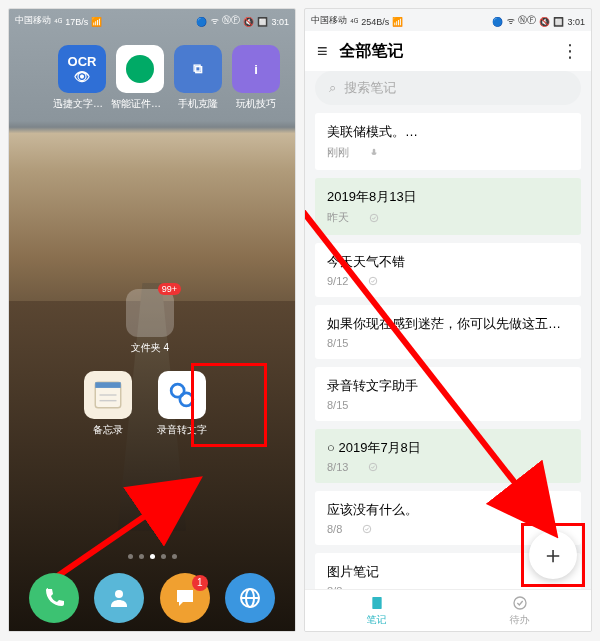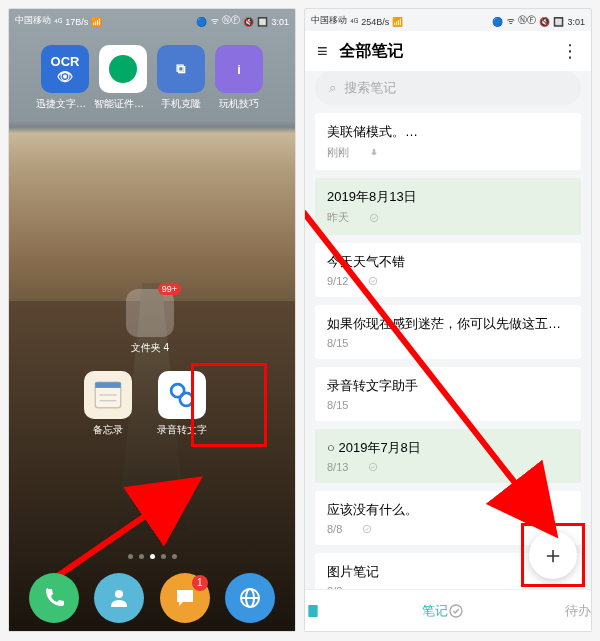--- a/index.html
+++ b/index.html
@@ -7,21 +7,21 @@
   .screens{display:flex;gap:8px}
   .phone{width:288px;height:624px;background:#fff;border:1px solid #ddd;position:relative;overflow:hidden;border-radius:2px}
   
   .status{height:22px;background:rgba(0,0,0,0);display:flex;align-items:center;justify-content:space-between;padding:0 6px;font-size:9px;color:#333;position:absolute;top:0;left:0;right:0;z-index:3}
   .status .left,.status .right{display:flex;align-items:flex-end;gap:3px}
   .phone.left .status{color:#fff}
   
   .home{position:absolute;inset:0;background:linear-gradient(#9aa4ab 0%,#8b959c 18%,#7d858a 19%,#c8b79a 20%,#b09b7a 26%,#896f4f 40%,#3a2f24 62%,#0d0c0b 100%)}
   .water{position:absolute;top:47%;left:0;right:0;bottom:0;background:linear-gradient(#5a4632,#1a140d)}
   .pier{position:absolute;top:44%;left:38%;width:24%;height:40%;background:linear-gradient(#6b5a44,#2a2118);clip-path:polygon(36% 0,64% 0,100% 100%,0 100%)}
-  .apps-row{position:absolute;top:36px;left:10px;right:10px;display:flex;justify-content:center}
+  .apps-row{position:absolute;top:36px;left:10px;right:10px;display:flex;justify-content:flex-end}
   .app{width:58px;text-align:center}
   .app .ic{width:48px;height:48px;border-radius:10px;margin:0 auto 4px;display:flex;align-items:center;justify-content:center;color:#fff;font-weight:700;font-size:13px}
   .app .lbl{font-size:10px;color:#fff;white-space:nowrap;overflow:hidden;text-overflow:ellipsis}
   .ic.ocr{background:#2f6fd6}
   .ic.id{background:#fff}
   .ic.clone{background:#4a7bd0}
   .ic.tips{background:#8a6fe0}
   .ic.folder{background:rgba(255,255,255,.25);border-radius:12px;padding:5px;display:grid;grid-template-columns:1fr 1fr 1fr;gap:2px}
   .ic.folder span{background:#d9a040;border-radius:3px}
   .ic.folder span:nth-child(1){background:#e04040}
@@ -53,21 +53,21 @@
   .search{position:absolute;top:62px;left:10px;right:10px;height:34px;background:#eef0f1;border-radius:17px;display:flex;align-items:center;padding:0 14px;color:#aaa;font-size:13px;gap:8px}
   .notes{position:absolute;top:104px;left:10px;right:10px;bottom:42px;overflow:hidden}
   .note{background:#fff;border-radius:3px;margin-bottom:8px;padding:10px 12px}
   .note.hl{background:#e6f2e6}
   .note .t{font-size:13px;color:#000000;margin-bottom:4px;white-space:nowrap;overflow:hidden;text-overflow:ellipsis}
   .note .m{font-size:11px;color:#999;display:flex;align-items:center;gap:20px}
   .note .m svg{width:10px;height:10px;fill:#bbb}
   .fab{position:absolute;bottom:52px;right:14px;width:48px;height:48px;border-radius:50%;background:#fff;box-shadow:0 2px 8px rgba(0,0,0,.2);display:flex;align-items:center;justify-content:center;font-size:24px;color:#333}
   .fab-box{position:absolute;bottom:44px;right:6px;width:64px;height:64px;border:3px solid #f00}
   .tabs{position:absolute;bottom:0;left:0;right:0;height:42px;background:#fff;display:flex;border-top:1px solid #eee}
-  .tab{flex:1;display:flex;flex-direction:row;align-items:center;justify-content:space-between;font-size:13px;color:#aaa;gap:2px}
+  .tab{flex:1;display:flex;flex-direction:column;align-items:center;justify-content:center;font-size:10px;color:#aaa;gap:2px}
   .tab.on{color:#2fb8c5}
   .arrow2{position:absolute;left:-4px;top:200px;width:300px;height:380px;pointer-events:none}
   .svgcar{fill:#f00}
   .person{width:28px;height:28px;border-radius:50%;background:#fff}
 </style>
 </head>
 <body>
 
 <div class="screens">
 

